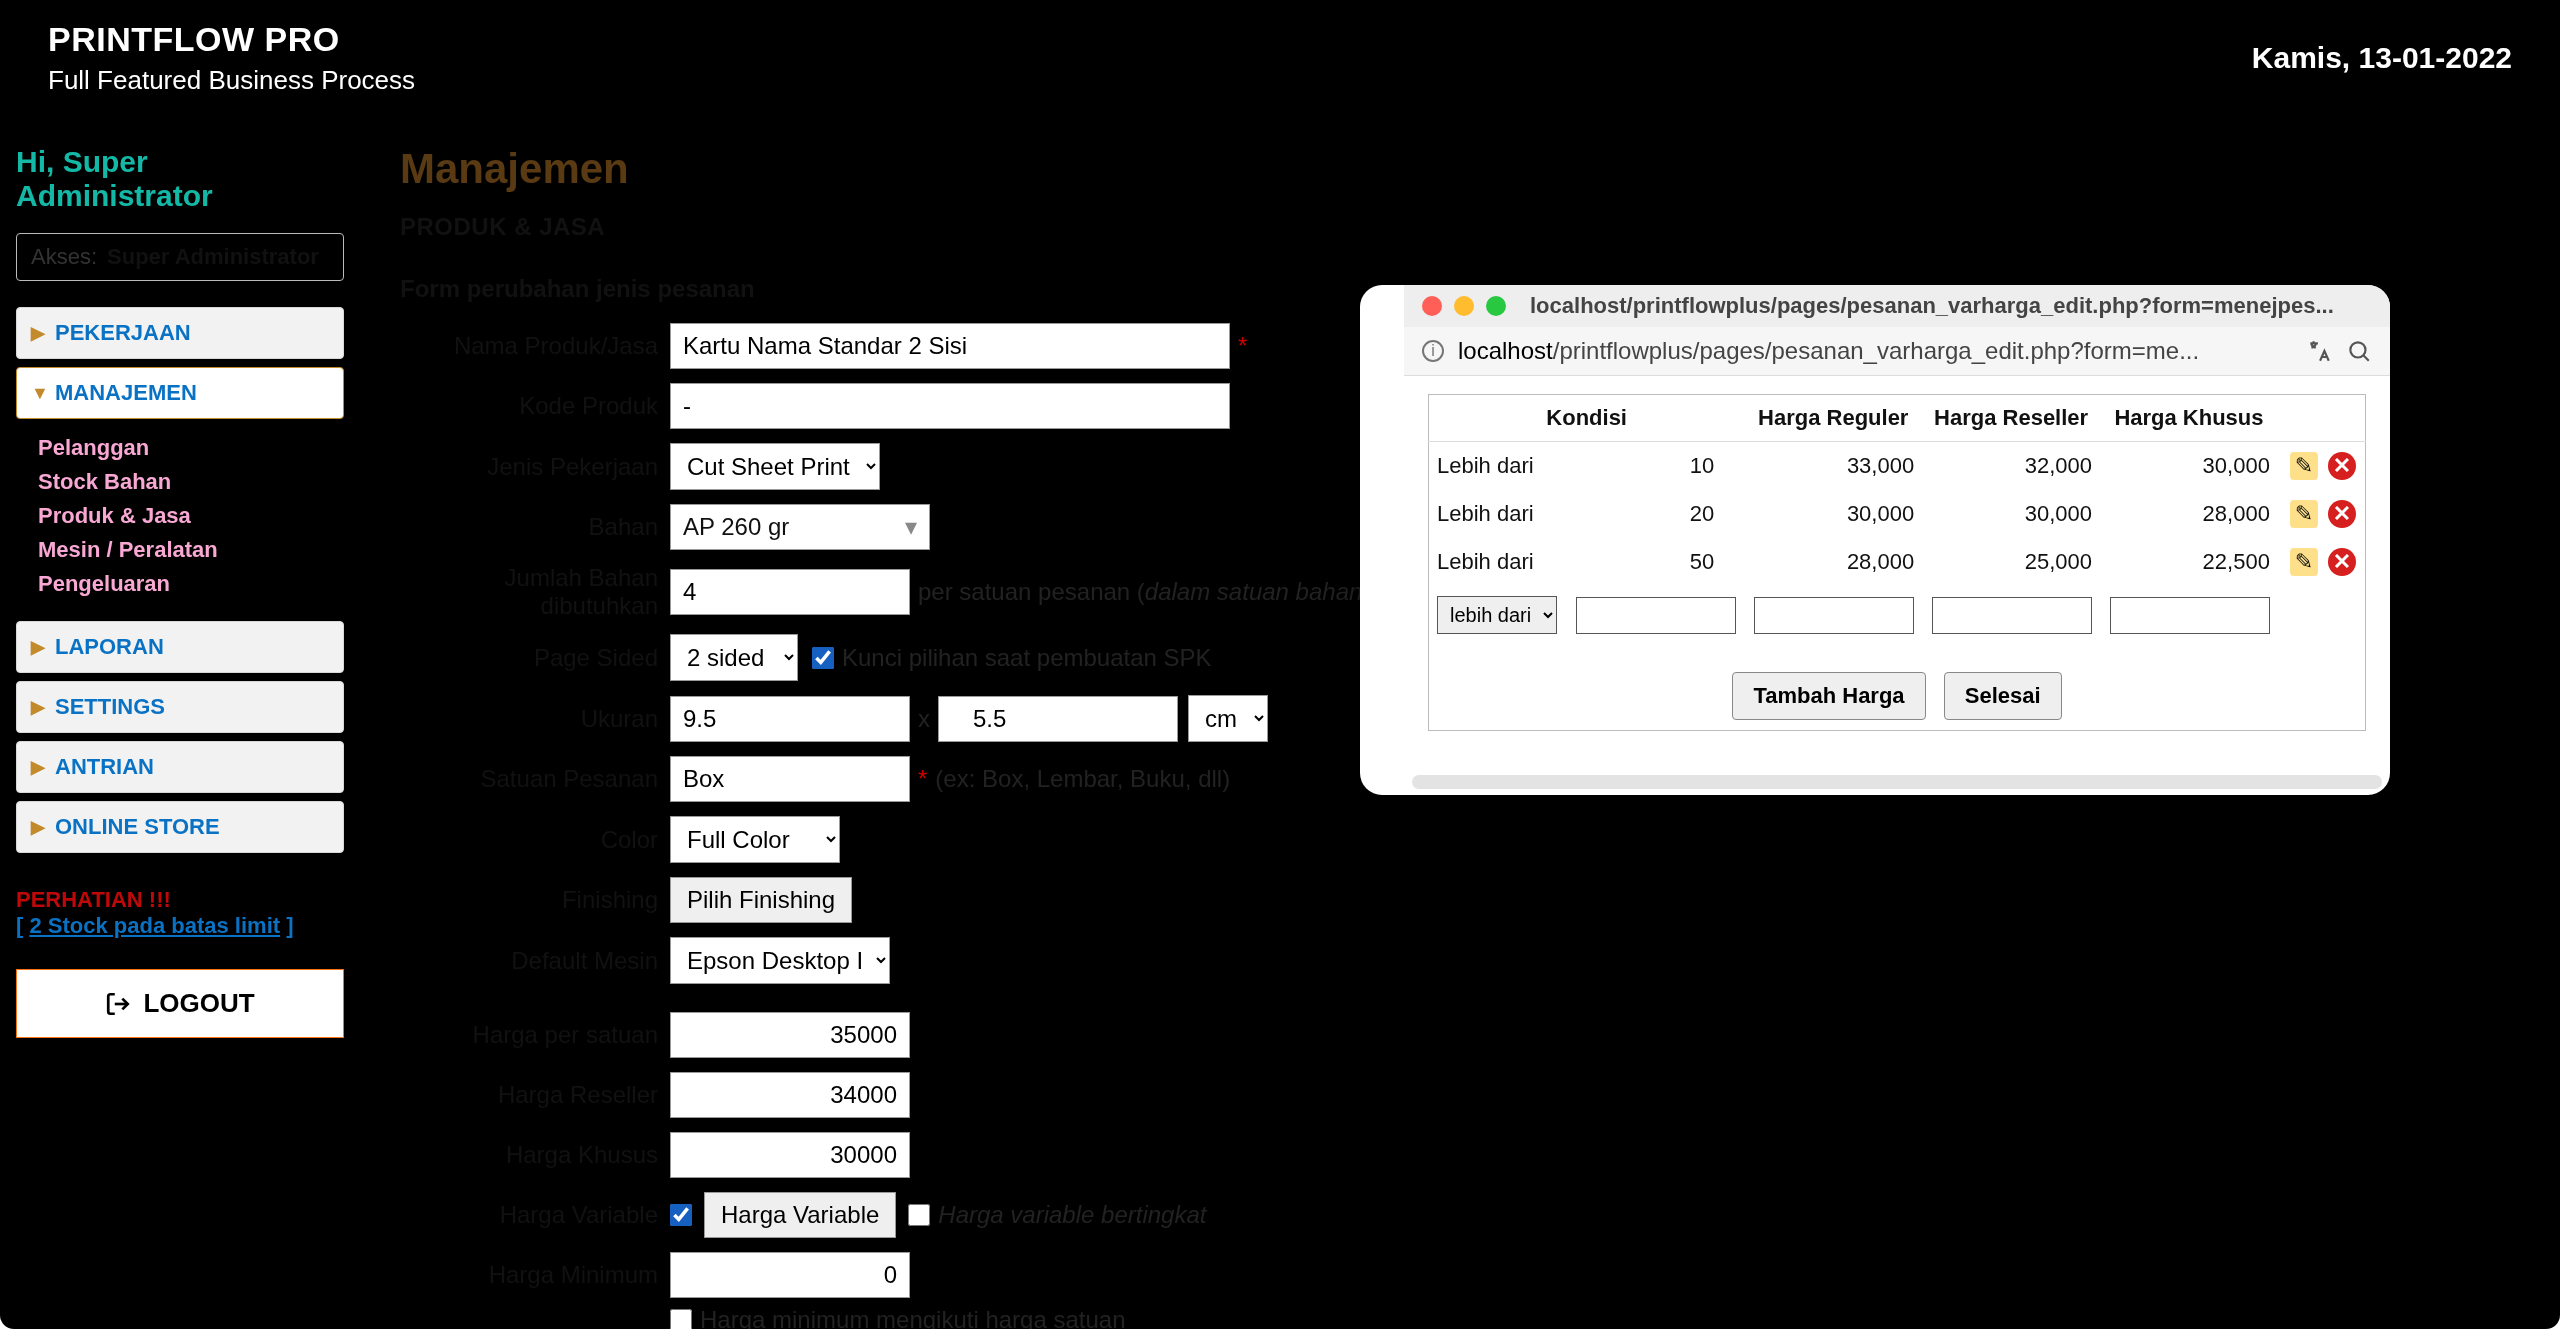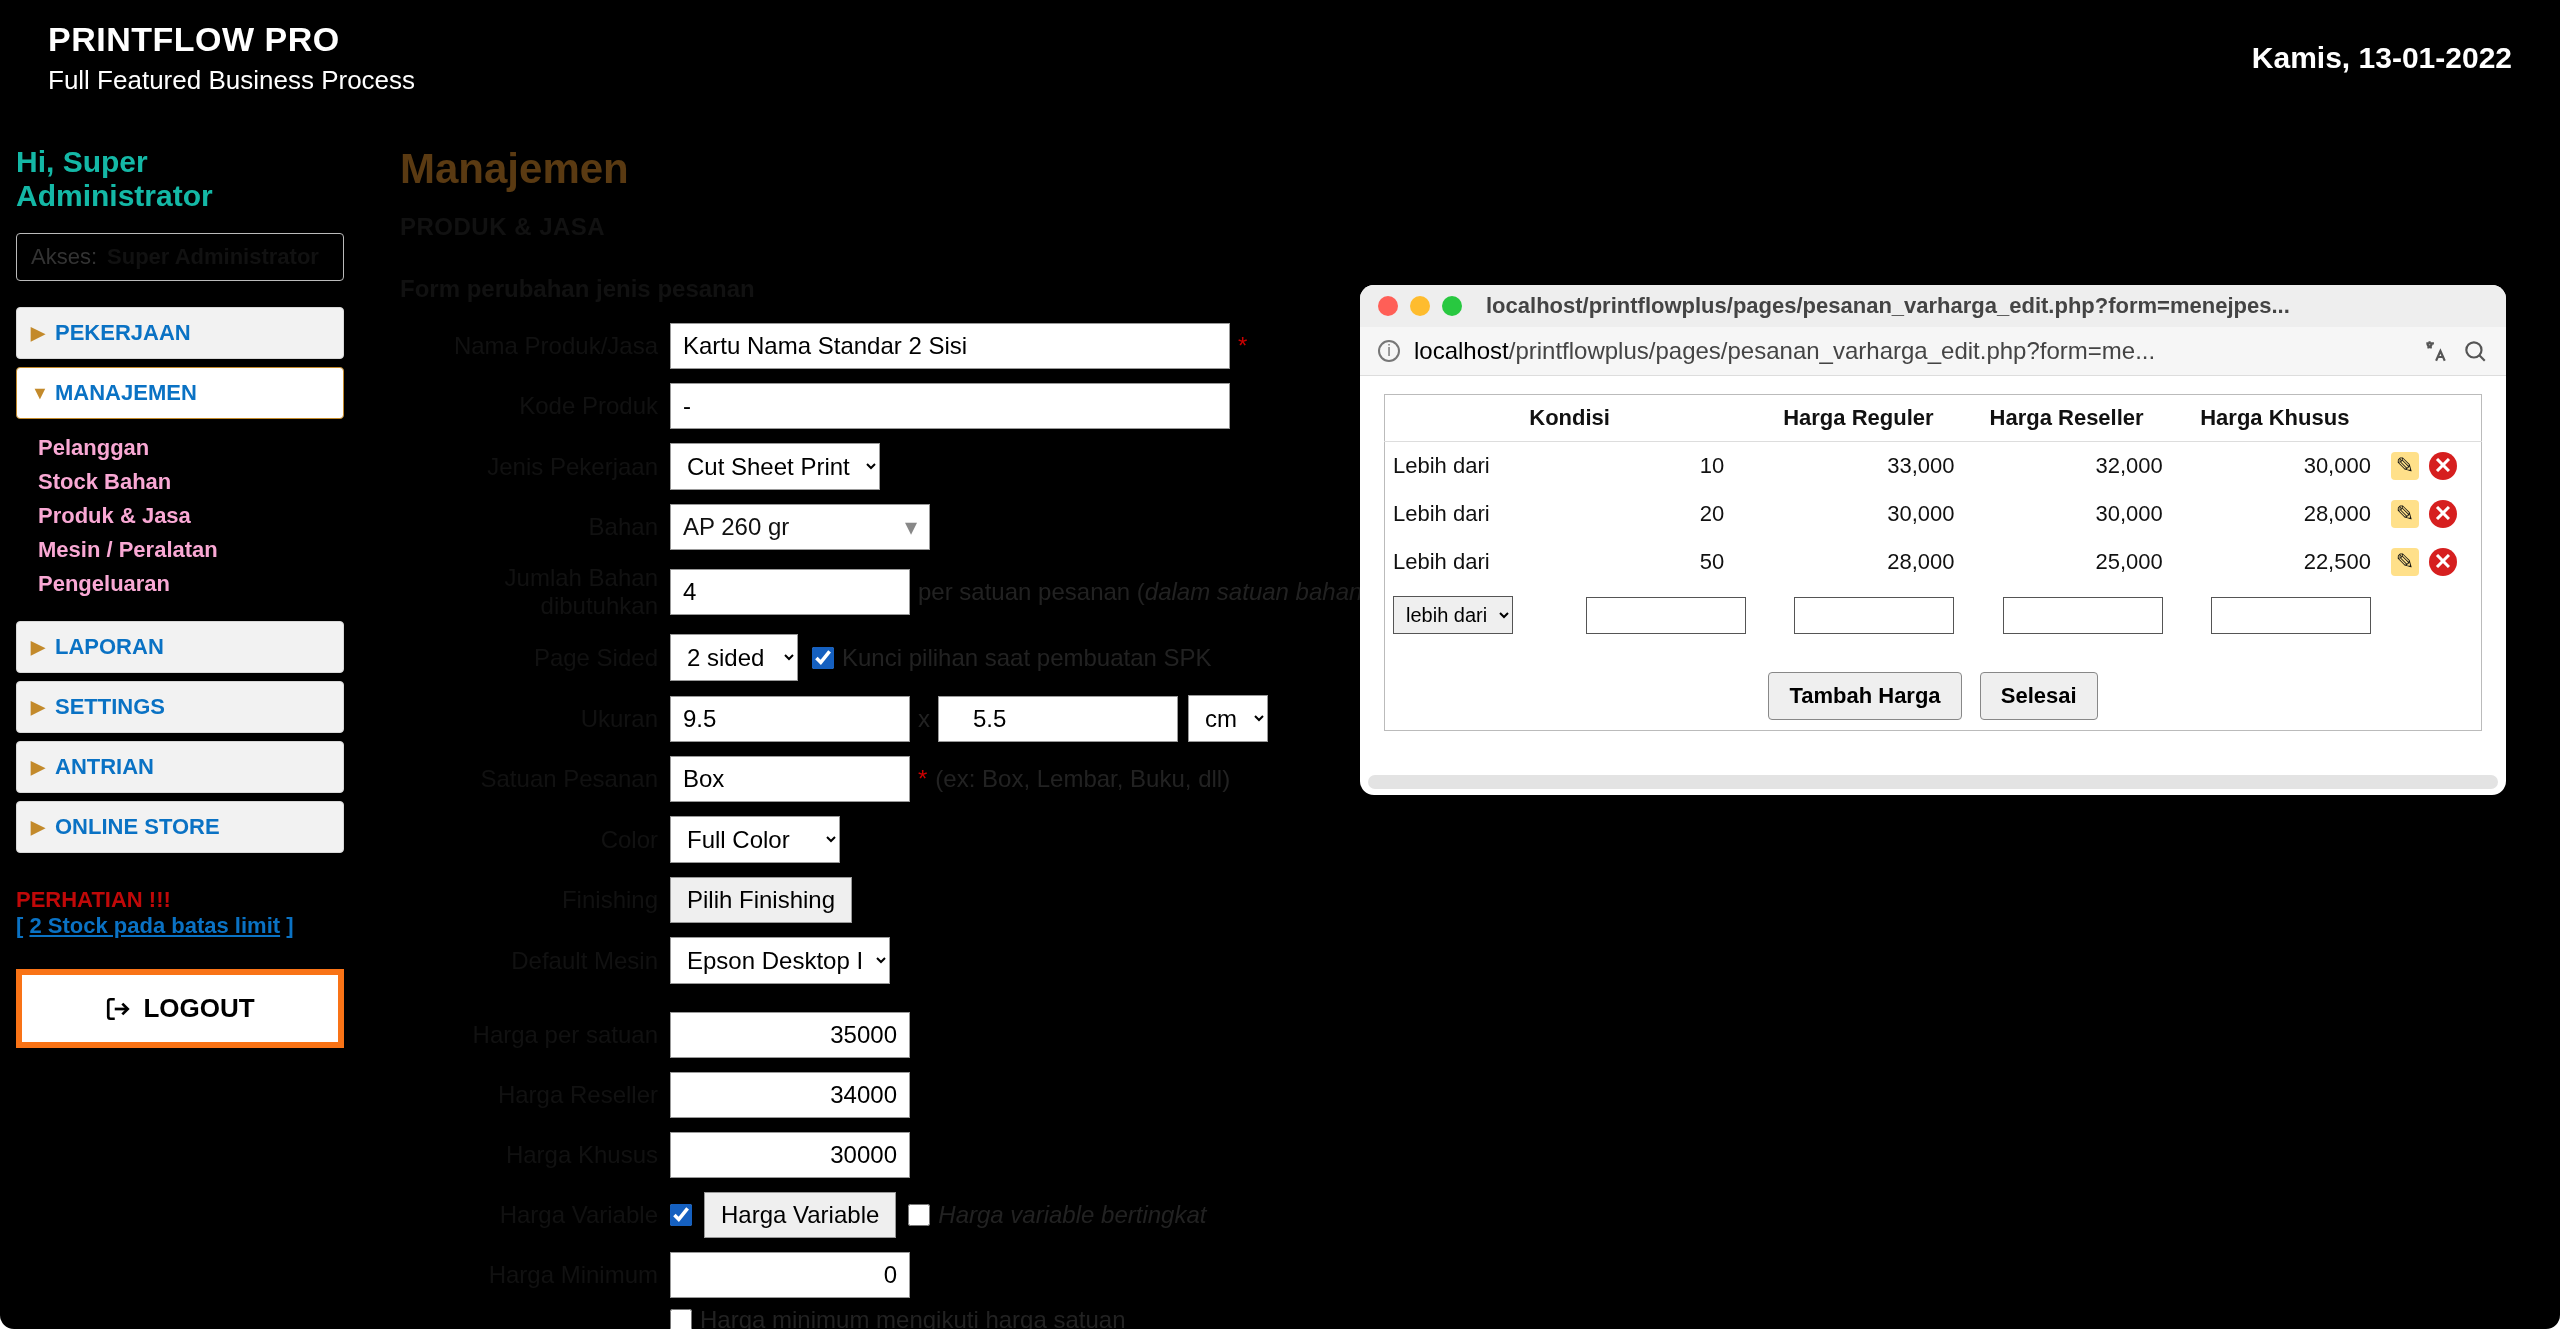--- a/index.html
+++ b/index.html
@@ -43,21 +43,21 @@
     display: block; color: #f9a8d4; font-size: 22px; font-weight: 700;
     text-decoration: none; padding: 4px 0;
   }
 
   .attn { margin-top: 34px; font-size: 22px; }
   .attn .t1 { color: #c00808; font-weight: 700; }
   .attn .t2 { color: #0a72c4; font-weight: 700; }
   .attn .br { color: #0a72c4; font-weight: 700; }
 
   .logout-btn {
-    margin-top: 30px; border: 6px solid #f97316; background: #fff;
+    margin-top: 30px; border: 1px solid #f97316; background: #fff;
     width: 100%; padding: 18px; font-size: 26px; font-weight: 800;
     display: flex; align-items: center; justify-content: center; gap: 12px;
     cursor: pointer;
   }
   .logout-ico { width: 26px; height: 26px; }
 
   
   .content { flex: 1; padding: 30px 40px 0 40px; position: relative; }
   .page-title { font-size: 42px; font-weight: 800; color: #5a3a12; margin-bottom: 20px; }
   .page-sub { font-size: 24px; font-weight: 800; margin-bottom: 20px; letter-spacing: 0.5px; }
@@ -81,23 +81,24 @@
   }
   select.finput { appearance: auto; }
   .req { color: #c00; margin-left: 8px; font-size: 24px; }
   .hint { font-size: 24px; color: #222; margin-left: 8px; }
   .hint i { font-style: italic; }
   .num { text-align: right; }
   .cbx { width: 22px; height: 22px; accent-color: #1560c0; }
 
   
   .popup {
-    position: absolute; left: 1000px; top: 170px; width: 1146px;
-    background: #fff; border-radius: 14px; box-shadow: 0 20px 60px rgba(0,0,0,0.25);
+    position: absolute; left: 1000px; top: 170px; width: 1030px;
+    background: #fff; border-radius: 22px; box-shadow: 0 20px 60px rgba(0,0,0,0.25);
     overflow: hidden;
+    padding-left: 44px;
   }
   .popup-top {
     background: #eee; padding: 8px 18px; display: flex; align-items: center; gap: 12px;
   }
   .dot { width: 20px; height: 20px; border-radius: 50%; }
   .dot.r { background: #ff5f57; } .dot.y { background: #febc2e; } .dot.g { background: #28c840; }
   .popup-top .url { font-size: 22px; font-weight: 700; margin-left: 12px; color: #444; }
   .popup-addr {
     background: #f6f6f6; padding: 10px 18px; display: flex; align-items: center; gap: 14px;
     border-bottom: 1px solid #ddd;

